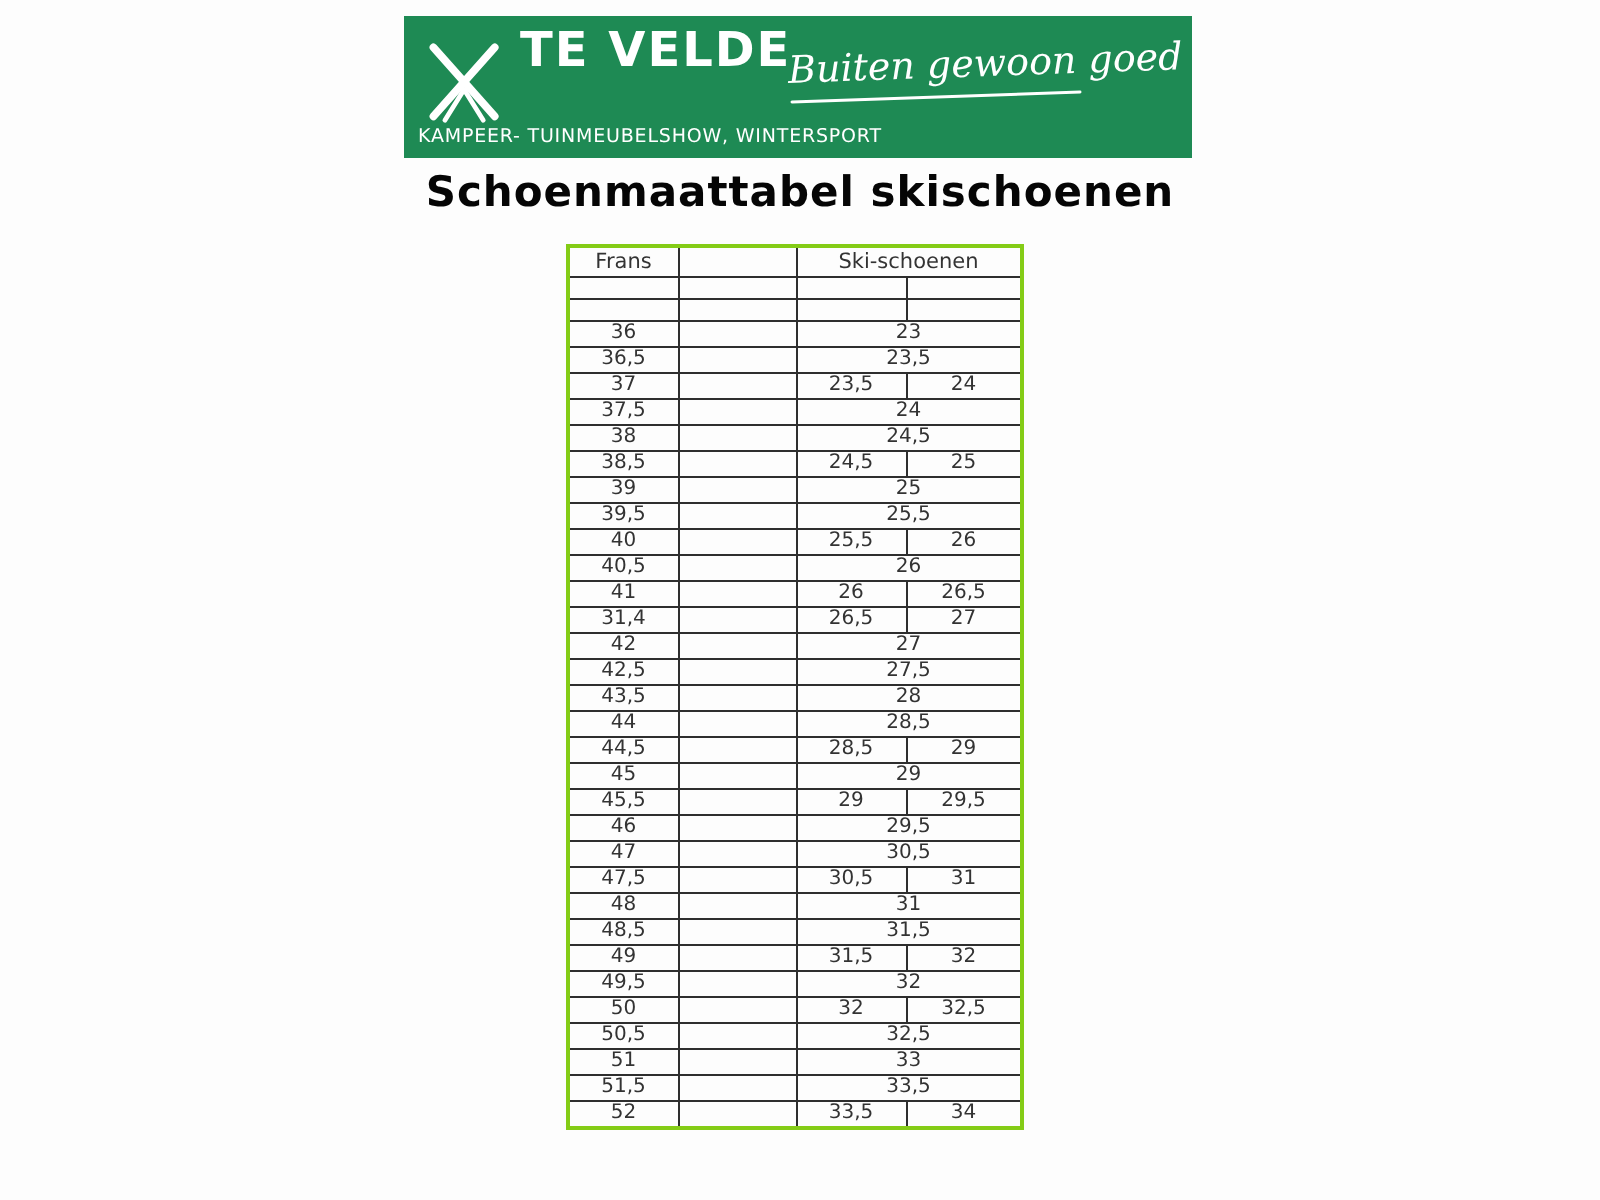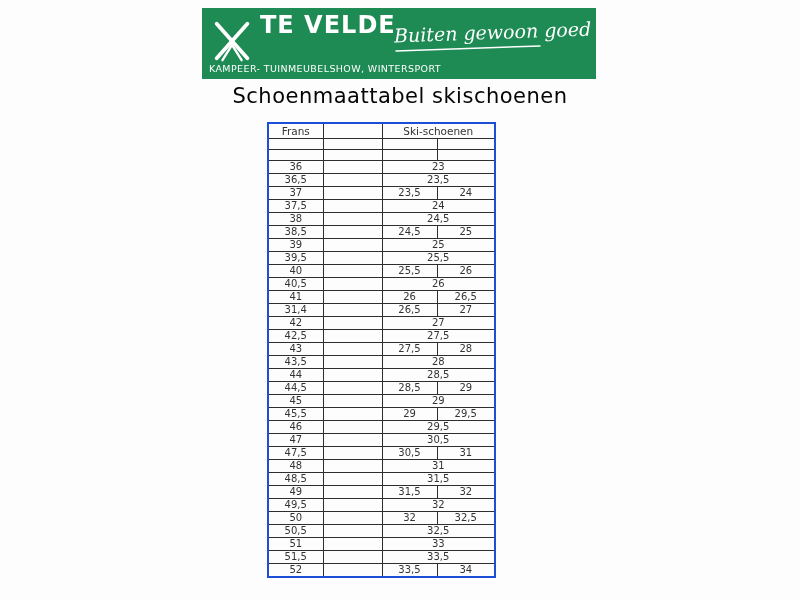--- a/index.html
+++ b/index.html
@@ -26,29 +26,29 @@
   .tagline-wrap { position:absolute; right:5px; top:13px; text-align:center; }
   .tagline {
     color:#ffffff; font-family:"DejaVu Serif", serif; font-style:italic;
     font-size:19px; white-space:nowrap; transform:rotate(-2deg);
   }
   .tagline-underline { display:block; margin-top:1px; }
 
   
   .page-title {
     position:absolute; top:84px; left:0; width:800px; margin:0;
-    text-align:center; font-size:21px; font-weight:normal; color:#050505;
+    text-align:center; font-size:21px; font-weight:bold; color:#050505;
     letter-spacing:0.5px;
   }
 
   
   .size-table {
-    position:absolute; left:267px; top:122px;
+    position:absolute; left:283px; top:122px;
     border-collapse:collapse; table-layout:fixed;
-    border:2px solid #1d4ed8;
+    border:2px solid #84cc16;
   }
   .size-table th, .size-table td {
     border:1px solid #2e2e2e; padding:0;
     font-size:10px; font-weight:normal; color:#333333;
     text-align:center; height:12px; line-height:12px;
     overflow:hidden; white-space:nowrap;
   }
   .size-table thead th { height:14px; font-size:10.5px; line-height:14px; }
   .size-table tr.empty-row td { height:10px; line-height:10px; }
 </style>
@@ -171,26 +171,20 @@
         <td>42</td>
         <td></td>
         <td colspan="2">27</td>
       </tr>
       <tr>
         <td>42,5</td>
         <td></td>
         <td colspan="2">27,5</td>
       </tr>
       <tr>
-        <td>43</td>
-        <td></td>
-        <td>27,5</td>
-        <td>28</td>
-      </tr>
-      <tr>
         <td>43,5</td>
         <td></td>
         <td colspan="2">28</td>
       </tr>
       <tr>
         <td>44</td>
         <td></td>
         <td colspan="2">28,5</td>
       </tr>
       <tr>

